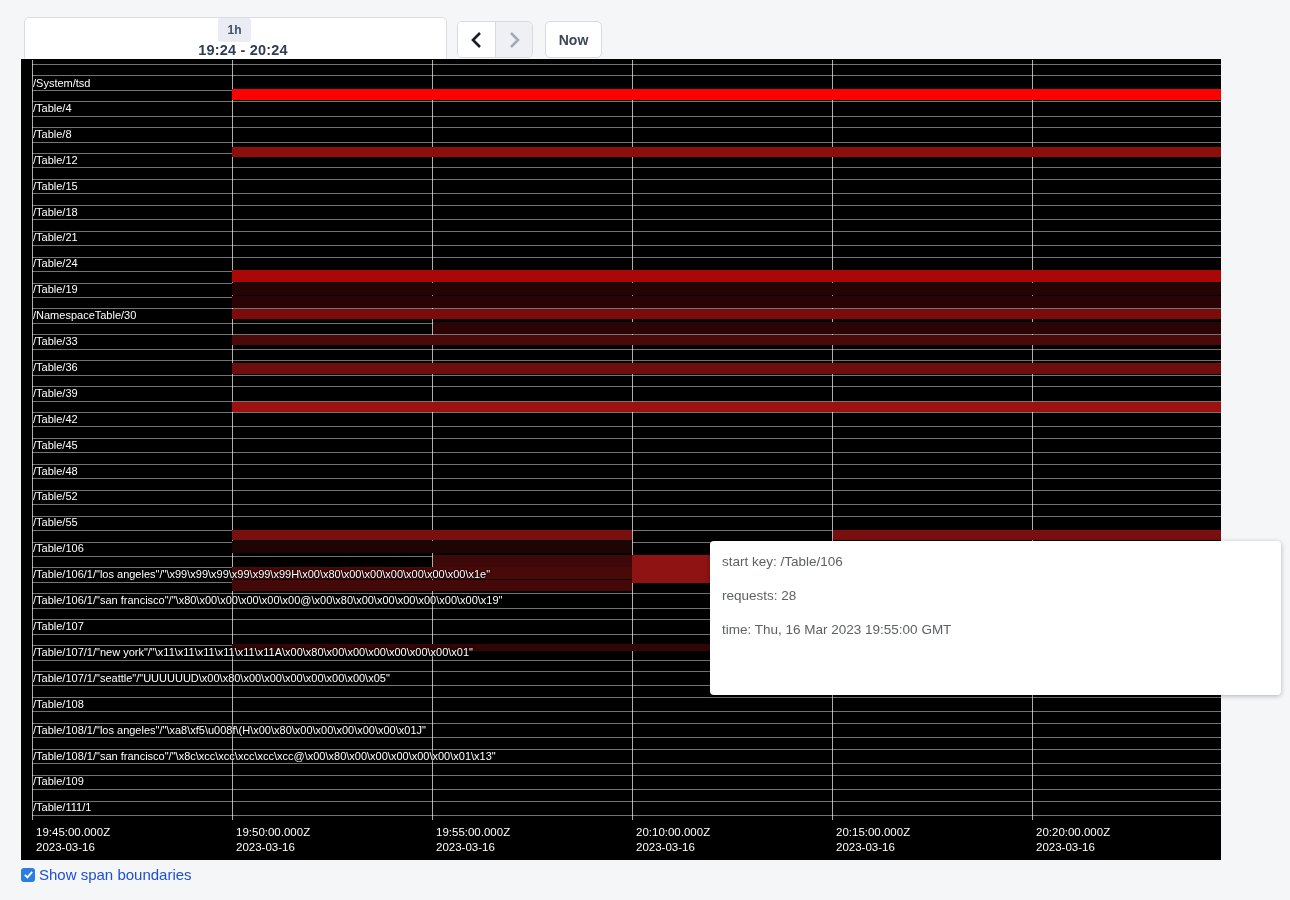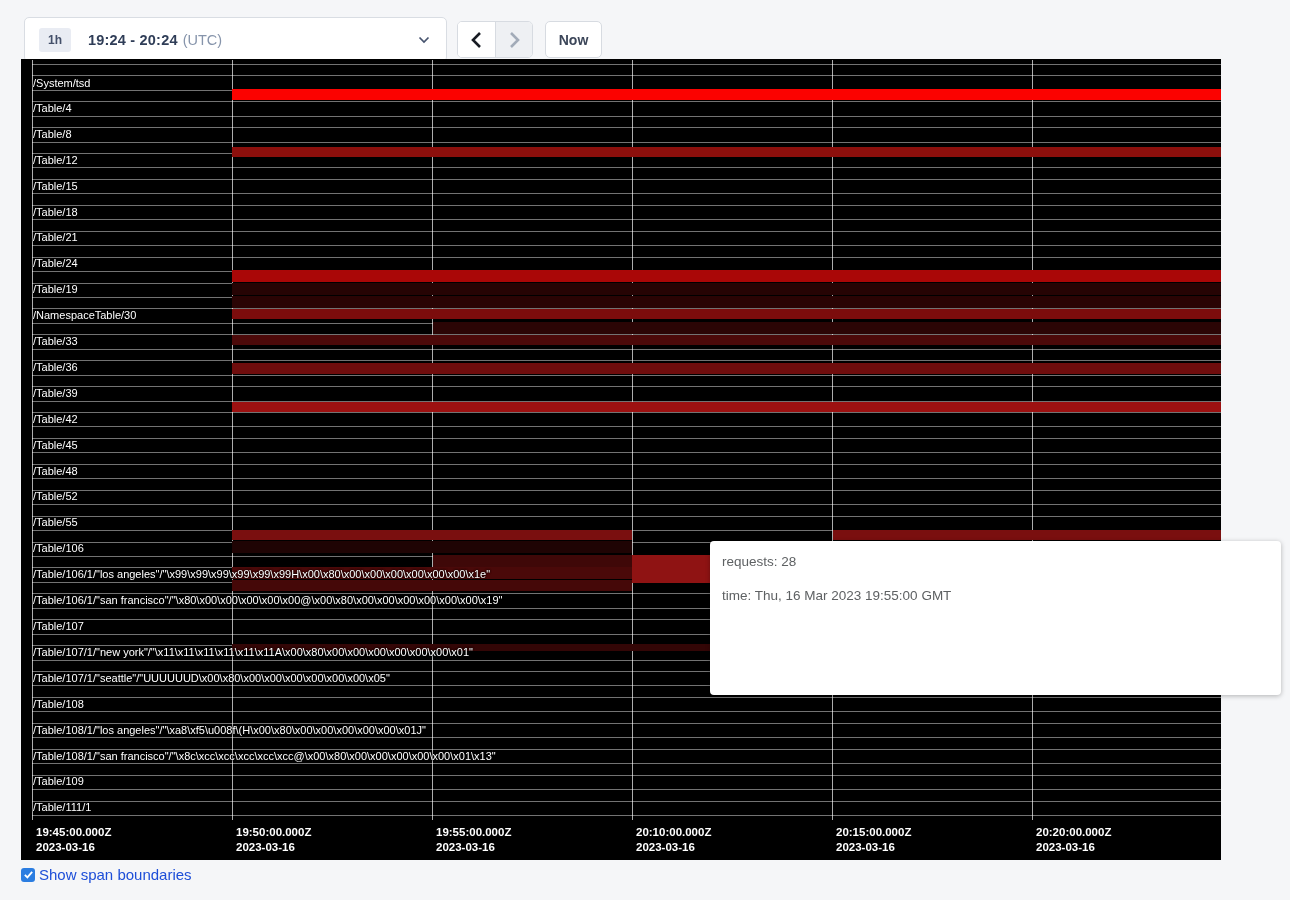--- a/index.html
+++ b/index.html
@@ -2,42 +2,42 @@
 <html><head>
 <meta charset="utf-8">
 <style>
   html,body{margin:0;padding:0;}
   body{background:#f5f6f8;font-family:"Liberation Sans",sans-serif;}
   .stage{position:relative;width:1290px;height:900px;background:#f5f6f8;overflow:hidden;}
 
   
   .range-select{position:absolute;left:24px;top:17px;width:423px;height:45px;background:#fff;
     border:1px solid #d9dde3;border-radius:5px;box-sizing:border-box;display:flex;align-items:center;
-    padding:0 16px 0 14px;cursor:pointer;}
+    padding:0 16px 0 14px;cursor:pointer;flex-direction:column;}
   .chip{background:#e9ecf3;color:#44506a;font-weight:bold;font-size:12px;padding:5px 9px;border-radius:3px;}
   .range-text{margin-left:17px;font-size:14.5px;font-weight:bold;color:#2f3d57;letter-spacing:.2px;}
   .range-utc{margin-left:5px;font-size:14.5px;color:#8694ab;}
   .range-caret{margin-left:auto;display:flex;align-items:center;}
   .nav-group{position:absolute;left:457px;top:21px;width:76px;height:37px;border:1px solid #d7dbe1;
     border-radius:5px;box-sizing:border-box;display:flex;overflow:hidden;background:#fff;}
   .nav-btn{width:50%;border:none;margin:0;padding:0;display:flex;align-items:center;justify-content:center;
     background:#fff;cursor:pointer;}
   .nav-btn.disabled{background:#eef0f3;border-left:1px solid #d7dbe1;cursor:default;}
   .now-btn{position:absolute;left:545px;top:21px;width:57px;height:37px;background:#fff;
     border:1px solid #d7dbe1;border-radius:5px;box-sizing:border-box;font-family:"Liberation Sans",sans-serif;
     font-size:14px;font-weight:bold;color:#3c4659;cursor:pointer;}
 
   
   .chart{position:absolute;left:21px;top:59px;width:1200px;height:801px;background:#000;}
   .hline{position:absolute;height:1px;background:rgba(255,255,255,0.45);z-index:1;}
   .vline{position:absolute;width:1px;background:rgba(255,255,255,0.68);z-index:1;}
   .band{position:absolute;z-index:2;}
   .rowlabel{position:absolute;z-index:3;color:#fff;font-size:11px;line-height:13px;white-space:nowrap;
     text-shadow:0 0 2px #000,0 0 2px #000;}
-  .tick{position:absolute;top:766px;z-index:3;color:#fff;font-size:11.5px;line-height:15px;white-space:nowrap;font-weight:bold;}
+  .tick{position:absolute;top:766px;z-index:3;color:#fff;font-size:11.5px;line-height:15px;white-space:nowrap;}
 
   
   .tooltip{position:absolute;left:710px;top:541px;width:571px;height:154px;background:#fff;border-radius:4px;
     box-shadow:0 1px 5px rgba(0,0,0,.28);z-index:10;box-sizing:border-box;padding:4px 12px;}
   .tooltip div{color:#5e6163;font-size:13.5px;line-height:34px;white-space:nowrap;overflow:hidden;}
 
   
   .footer-row{position:absolute;left:21px;top:866px;display:flex;align-items:center;}
   .checkbox{width:14px;height:14px;background:#2b7de1;border-radius:3px;display:flex;align-items:center;
     justify-content:center;cursor:pointer;flex:0 0 auto;}
@@ -215,20 +215,21 @@
           <div>2023-03-16</div>
         </div>
         <div class="tick" style="left: 1015px;">
           <div>20:20:00.000Z</div>
           <div>2023-03-16</div>
         </div>
       </div>
   </div>
 
   <div class="tooltip">
+    <div>start key: /Table/106</div>
     <div>requests: 28</div>
     <div>time: Thu, 16 Mar 2023 19:55:00 GMT</div>
   </div>
 
   <div class="footer-row">
     <span class="checkbox">
       <svg width="11" height="11" viewBox="0 0 12 12">
           <polyline points="2,6.4 4.8,9.2 10,3.2" fill="none" stroke="#fff" stroke-width="2"></polyline>
         </svg>
     </span>

